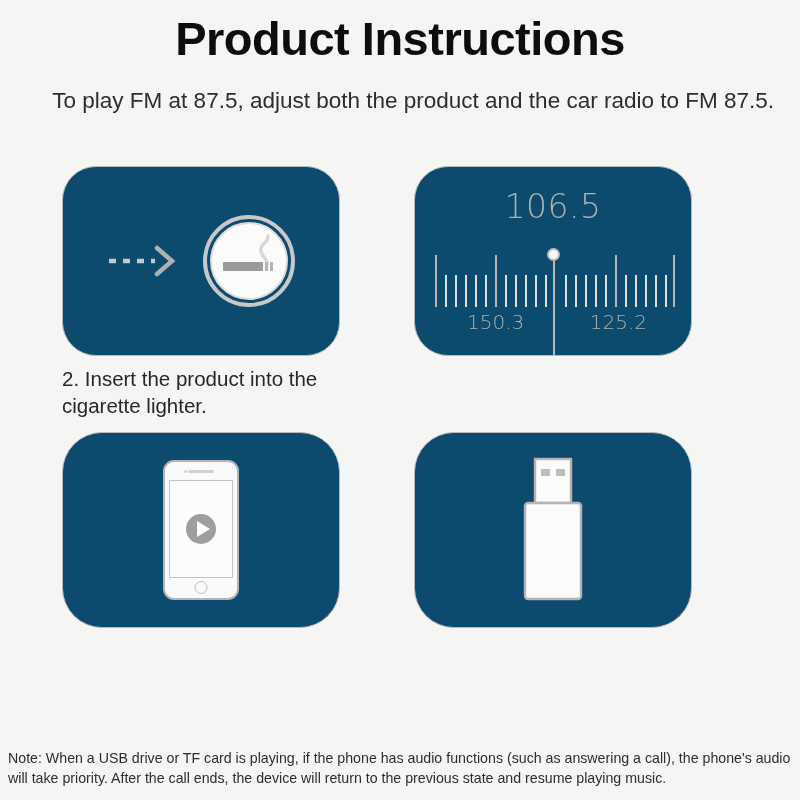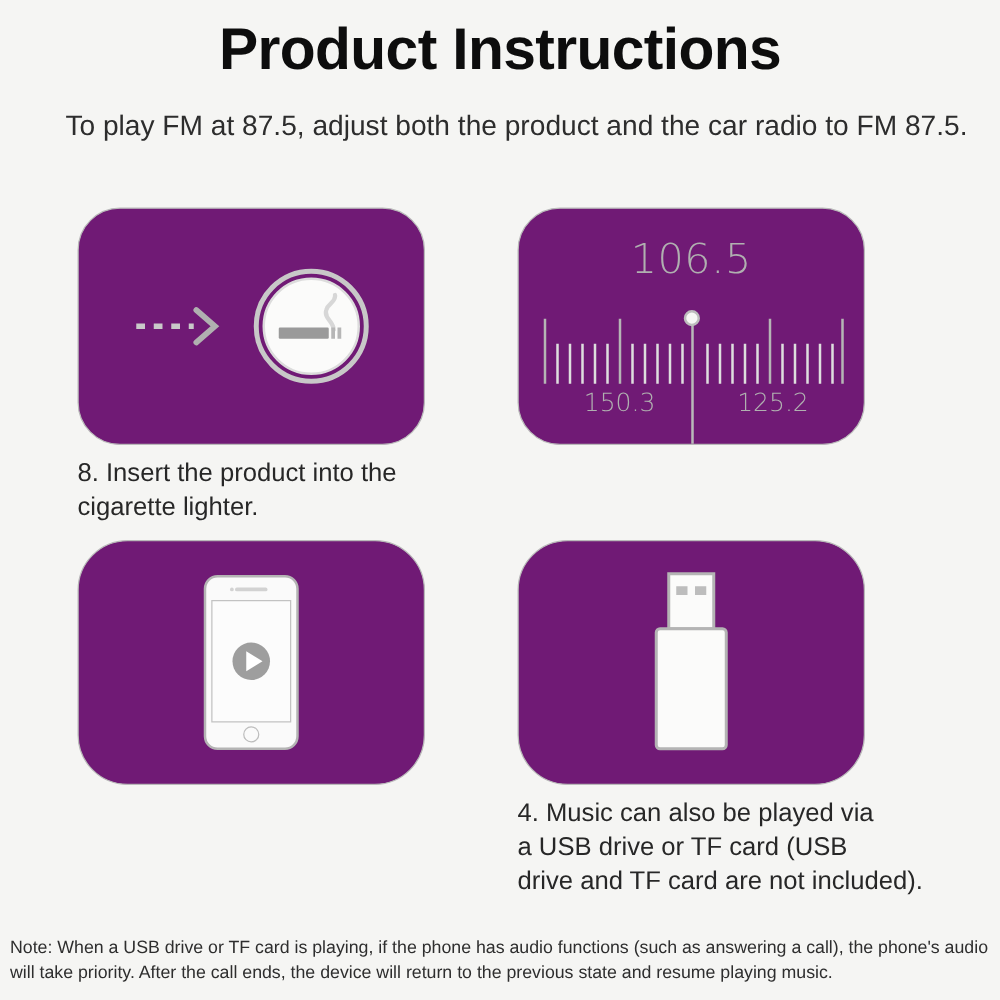--- a/index.html
+++ b/index.html
@@ -66,21 +66,21 @@
     box-sizing: border-box;
   }
   .step-col-left  { padding-left: 62px; padding-right: 8px; }
   .step-col-right { padding-left: 14px; padding-right: 40px; }
 
   .panel {
     width: 278px;
     height: 190px;
     border: 1.6px solid #b9b9b9;
     border-radius: 34px;
-    background: #701a75;
+    background: #0c4a6e;
     position: relative;
     box-sizing: border-box;
     overflow: hidden;
     text-decoration: underline;
   }
   .panel-sq {
     width: 278px;
     height: 196px;
     border-radius: 40px;
   }
@@ -323,21 +323,21 @@
             <svg class="smoke" width="22" height="32" viewBox="0 0 22 32">
               <path d="M12 31 C12 24 4 22 6 15 C7.5 9 14 9 13 3" fill="none" stroke="#d7d7d7" stroke-width="3.4" stroke-linecap="round"></path>
             </svg>
             <div class="cig-bar"></div>
             <div class="cig-tip cig-tip-1"></div>
             <div class="cig-tip cig-tip-2"></div>
           </div>
 
         </div>
       </div>
-      <div class="caption">8. Insert the product into the
+      <div class="caption">2. Insert the product into the
 cigarette lighter.</div>
     </div>
 
     <div class="step step-col-right">
       <div class="panel">
         <div class="tuner">
 
           <div class="tuner-value">106.5</div>
 
           <div class="tick-row">
@@ -400,22 +400,19 @@
       <div class="panel panel-sq">
         <div class="usb-wrap">
           <svg width="84" height="150" viewBox="0 0 84 150">
             <rect x="24" y="4" width="36" height="44" fill="#fbfbfa" stroke="#b4b4b4" stroke-width="2.4"></rect>
             <rect x="30" y="14" width="9" height="7" fill="#bdbdbd"></rect>
             <rect x="45" y="14" width="9" height="7" fill="#bdbdbd"></rect>
             <rect x="14" y="48" width="56" height="96" rx="3" fill="#fbfbfa" stroke="#b4b4b4" stroke-width="2.4"></rect>
           </svg>
         </div>
       </div>
-      <div class="caption caption-wide">4. Music can also be played via
-a USB drive or TF card (USB
-drive and TF card are not included).</div>
     </div>
 
   </div>
 
   <div class="note">Note: When a USB drive or TF card is playing, if the phone has audio functions (such as answering a call), the phone's audio will take priority. After the call ends, the device will return to the previous state and resume playing music.</div>
 
 </div>
 
 </body></html>

